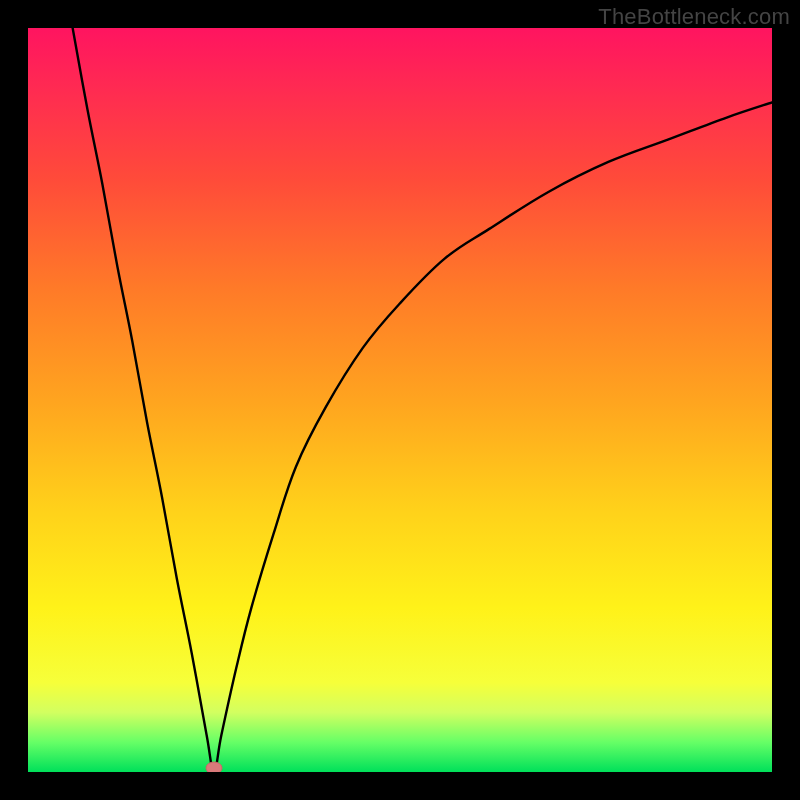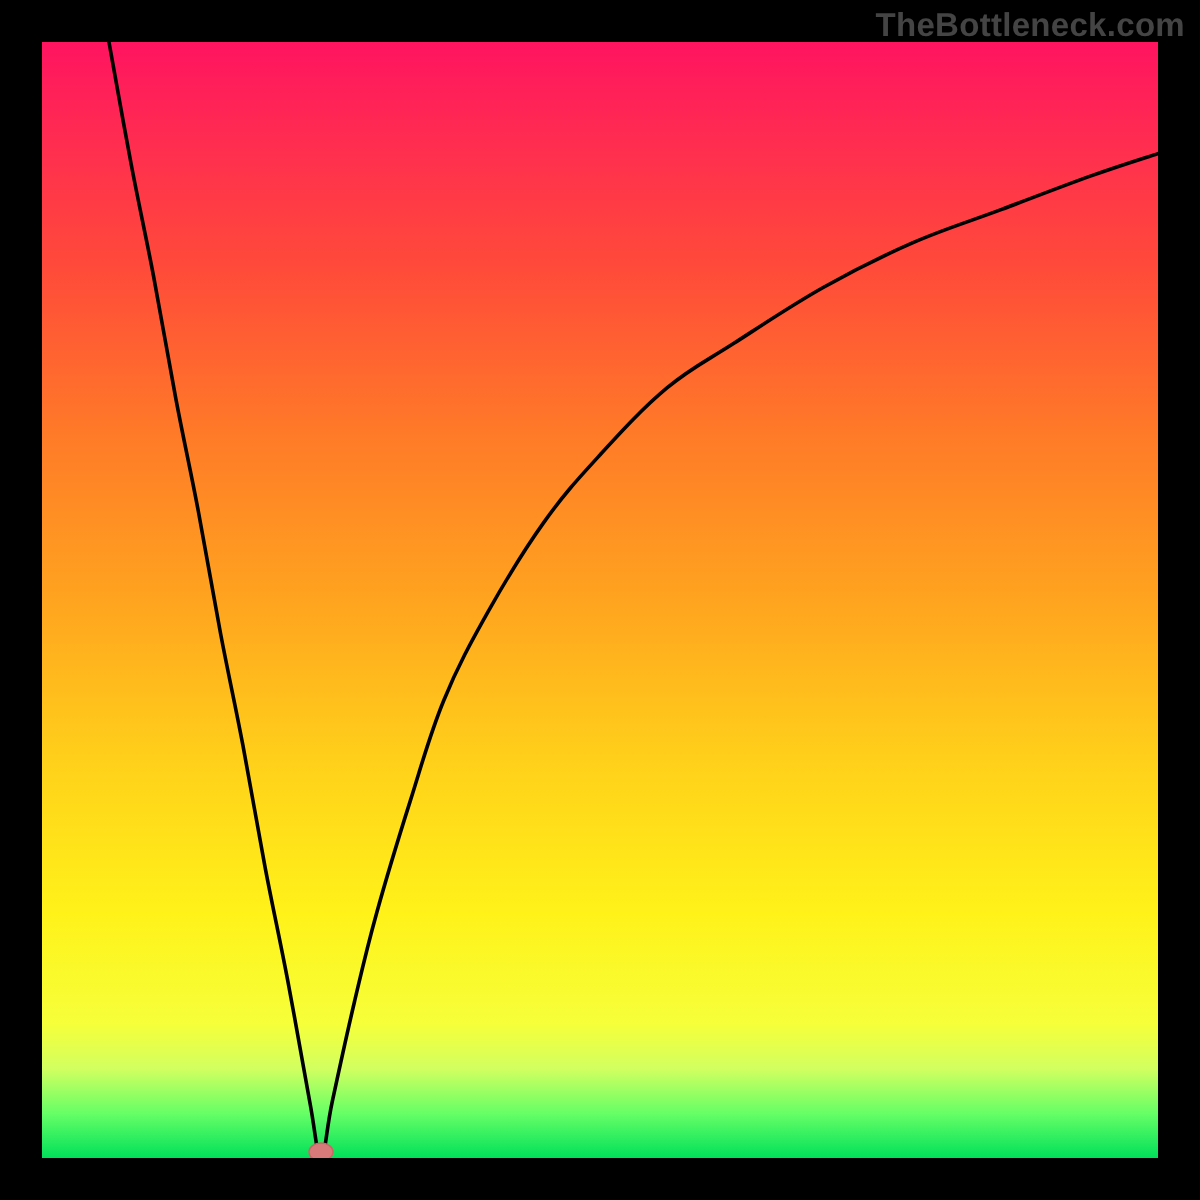--- a/index.html
+++ b/index.html
@@ -16,21 +16,21 @@
     width: 800px;
     height: 800px;
     background: #000;
   }
   .watermark {
     position: absolute;
     top: 4px;
     right: 10px;
     color: #444;
     font-size: 22px;
-    font-weight: 700;
+    font-weight: 400;
     letter-spacing: 0.2px;
     z-index: 10;
   }
   .plot {
     position: absolute;
     left: 28px;
     top: 28px;
     width: 744px;
     height: 744px;
     overflow: hidden;

